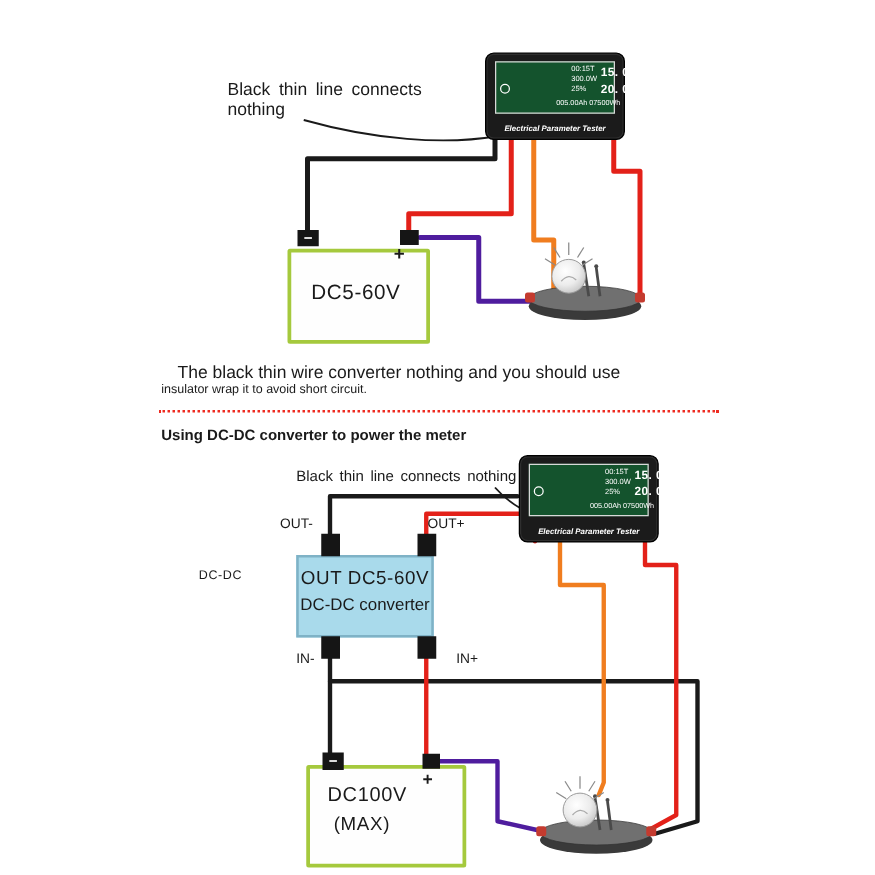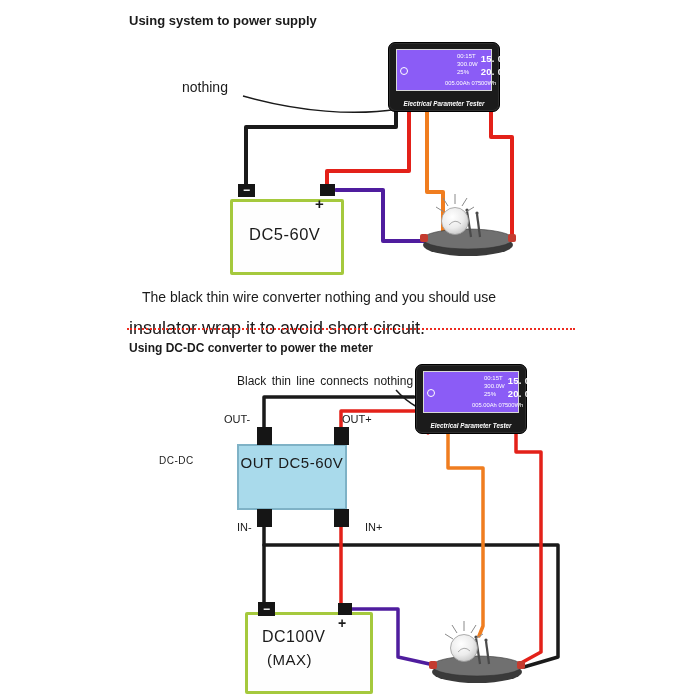--- a/index.html
+++ b/index.html
@@ -4,21 +4,21 @@
 <style>
   html,body{margin:0;padding:0;background:#fff;}
   .canvas{position:relative;width:700px;height:700px;background:#ffffff;
           font-family:"Liberation Sans",sans-serif;color:#1a1a1a;overflow:hidden;}
   svg.layer{position:absolute;left:0;top:0;}
   .abs{position:absolute;white-space:nowrap;}
   .title{font-weight:bold;}
   
   .meter{position:absolute;width:112px;height:70px;background:#1b1b1b;border:1px solid #000;
          border-radius:7px;box-shadow:inset 0 0 0 1px #2f2f2f;box-sizing:border-box;}
-  .m-display{position:absolute;left:7px;top:6px;width:96px;height:42px;background:#8b5cf6;
+  .m-display{position:absolute;left:7px;top:6px;width:96px;height:42px;background:#14532d;
              border:1px solid #d8d8d8;box-sizing:border-box;padding-left:48px;}
   .m-btn{position:absolute;left:3px;top:17px;width:6px;height:6px;border:1.5px solid #fff;border-radius:50%;}
   .m-cols{display:flex;margin-left:12px;height:29px;}
   .m-left{width:33px;color:#fff;font-size:6px;line-height:8px;padding-top:2px;white-space:nowrap;}
   .m-div{width:1px;background:#cfcfcf;height:27px;margin-top:1px;}
   .m-right{color:#fff;font-size:9.5px;font-weight:bold;line-height:13px;padding-left:3px;padding-top:2px;
            white-space:nowrap;letter-spacing:.3px;}
   .m-bottom{color:#fff;font-size:5.8px;text-align:center;white-space:nowrap;margin-top:1px;}
   .m-brand{position:absolute;left:0;right:0;bottom:4px;text-align:center;color:#fff;font-size:6.3px;
            font-style:italic;font-weight:bold;white-space:nowrap;}
@@ -82,21 +82,21 @@
     <path d="M264 545 L558 545 L558 657 L524 667" fill="none" stroke="#1a1a1a" stroke-width="3.5" stroke-linejoin="round" stroke-linecap="round"></path>
     <path d="M341 524 L341 603" fill="none" stroke="#e32119" stroke-width="3.5" stroke-linecap="round"></path>
     <path d="M352 609 L398 609 L398 657 L434 665" fill="none" stroke="#4f1d9e" stroke-width="3.5" stroke-linejoin="round" stroke-linecap="round"></path>
     <path d="M448 433 L448 468 L483 468 L483 626 L479 636" fill="none" stroke="#f07d1f" stroke-width="3.5" stroke-linejoin="round" stroke-linecap="round"></path>
     <path d="M516 433 L516 452 L541 452 L541 652 L521 663" fill="none" stroke="#e32119" stroke-width="3.5" stroke-linejoin="round" stroke-linecap="round"></path>
 
     <use href="#bulb" transform="translate(468,241)"></use>
     <use href="#bulb" transform="translate(477,668)"></use>
   </svg>
 
-  <div class="abs title" style="left:129px;top:13px;font-size:13px;">Using system to power supply</div>
+  <div class="abs" style="left:182px;top:63px;font-size:14px;word-spacing:3px;">Black thin line connects</div>
   <div class="abs" style="left:182px;top:79px;font-size:14px;">nothing</div>
 
   <div class="meter" style="left:388px;top:42px;">
     <div class="m-display">
       <div class="m-btn"></div>
       <div class="m-cols">
         <div class="m-left">
           <div>00:15T</div>
           <div>300.0W</div>
           <div>25%</div>
@@ -113,21 +113,21 @@
   </div>
 
   <div class="battery" style="left:230px;top:199px;width:114px;height:76px;">
     <div class="bat-label" style="left:16px;top:23px;font-size:16.5px;">DC5-60V</div>
   </div>
   <div class="nub" style="left:238px;top:184px;width:17px;height:13px;font-size:12px;line-height:13px;">−</div>
   <div class="nub" style="left:320px;top:184px;width:15px;height:12px;"></div>
   <div class="plus" style="left:315px;top:195px;font-size:15px;">+</div>
 
   <div class="abs" style="left:142px;top:289px;font-size:14px;">The black thin wire converter nothing and you should use</div>
-  <div class="abs" style="left:129px;top:318px;font-size:18px;">insulator wrap it to avoid short circuit.</div>
+  <div class="abs" style="left:129px;top:306px;font-size:10px;">insulator wrap it to avoid short circuit.</div>
   <div class="dotsep"></div>
 
   <div class="abs title" style="left:129px;top:341px;font-size:12px;">Using DC-DC converter to power the meter</div>
   <div class="abs" style="left:237px;top:374px;font-size:12px;word-spacing:2px;">Black thin line connects nothing</div>
 
   <div class="meter" style="left:415px;top:364px;">
     <div class="m-display">
       <div class="m-btn"></div>
       <div class="m-cols">
         <div class="m-left">
@@ -142,20 +142,21 @@
         </div>
       </div>
       <div class="m-bottom">005.00Ah 07500Wh</div>
     </div>
     <div class="m-brand">Electrical Parameter Tester</div>
   </div>
 
   <div class="abs" style="left:159px;top:455px;font-size:10px;letter-spacing:.5px;">DC-DC</div>
   <div class="converter" style="left:237px;top:444px;width:110px;height:66px;">
     <div class="conv1">OUT DC5-60V</div>
+    <div class="conv2">DC-DC converter</div>
   </div>
   <div class="term" style="left:257px;top:427px;"></div>
   <div class="term" style="left:334px;top:427px;"></div>
   <div class="term" style="left:257px;top:509px;"></div>
   <div class="term" style="left:334px;top:509px;"></div>
   <div class="tlbl" style="left:224px;top:413px;">OUT-</div>
   <div class="tlbl" style="left:342px;top:413px;">OUT+</div>
   <div class="tlbl" style="left:237px;top:521px;">IN-</div>
   <div class="tlbl" style="left:341px;top:521px;margin-left:24px;">IN+</div>
 

